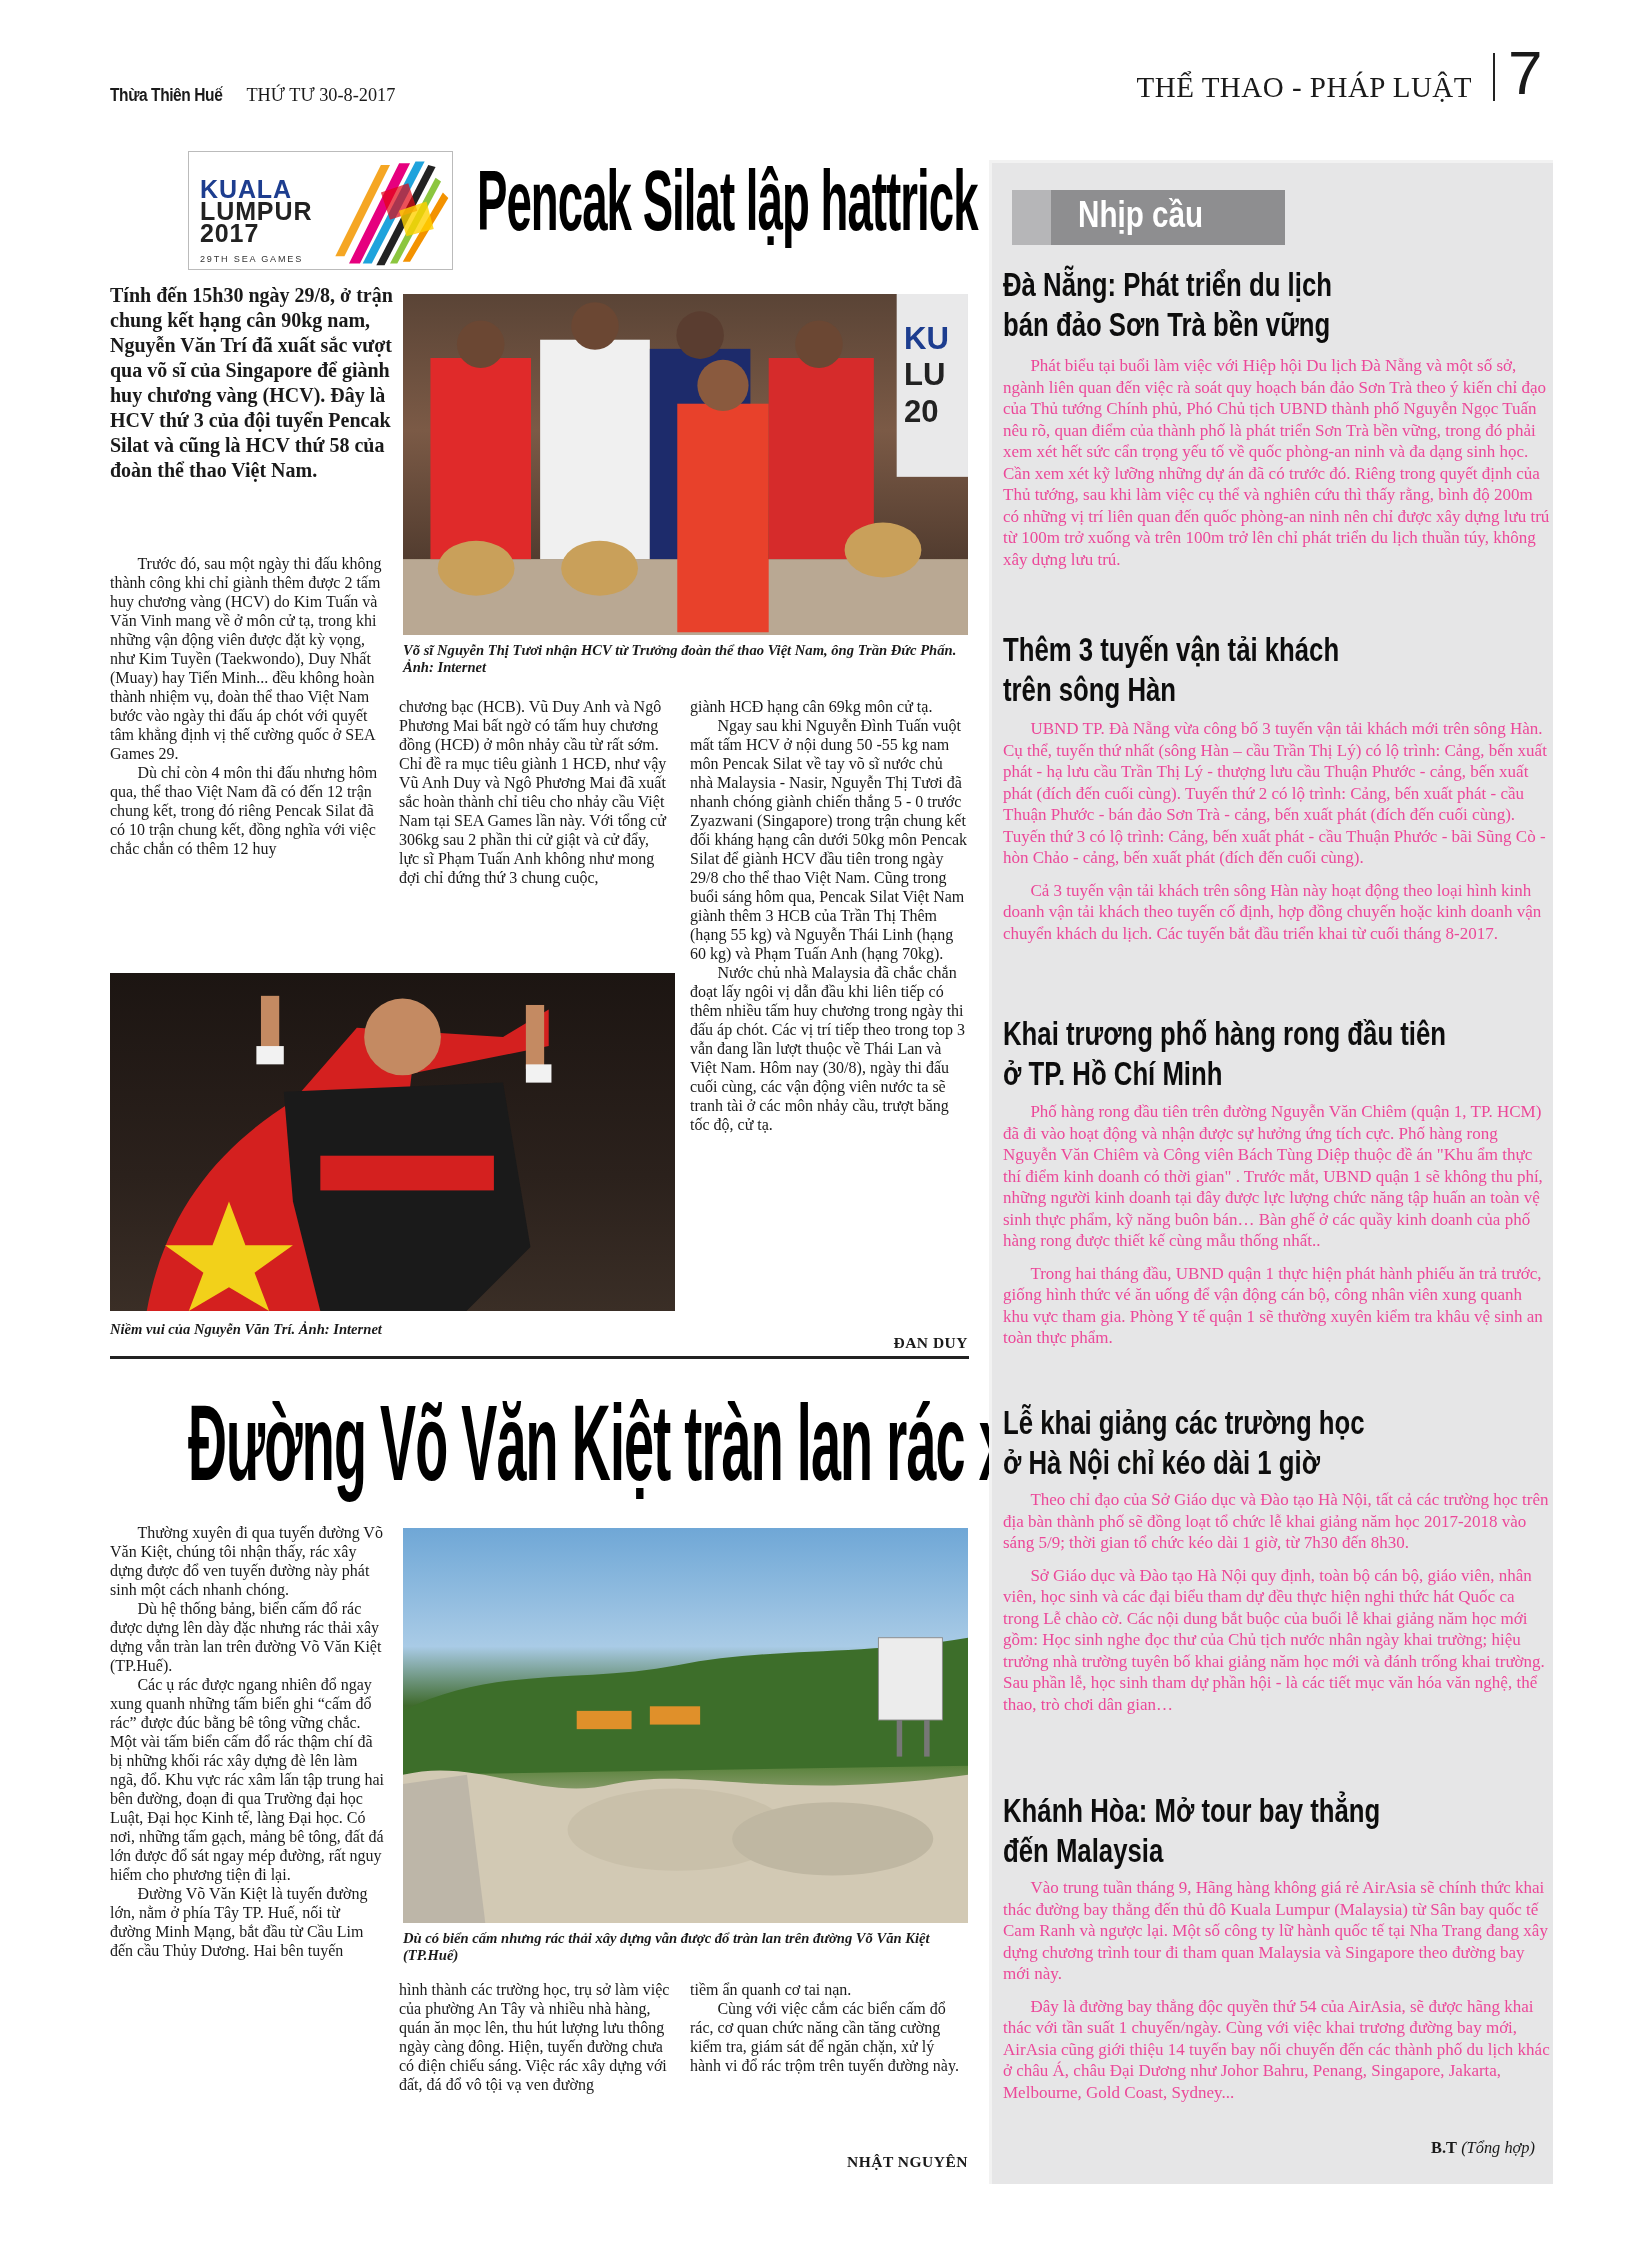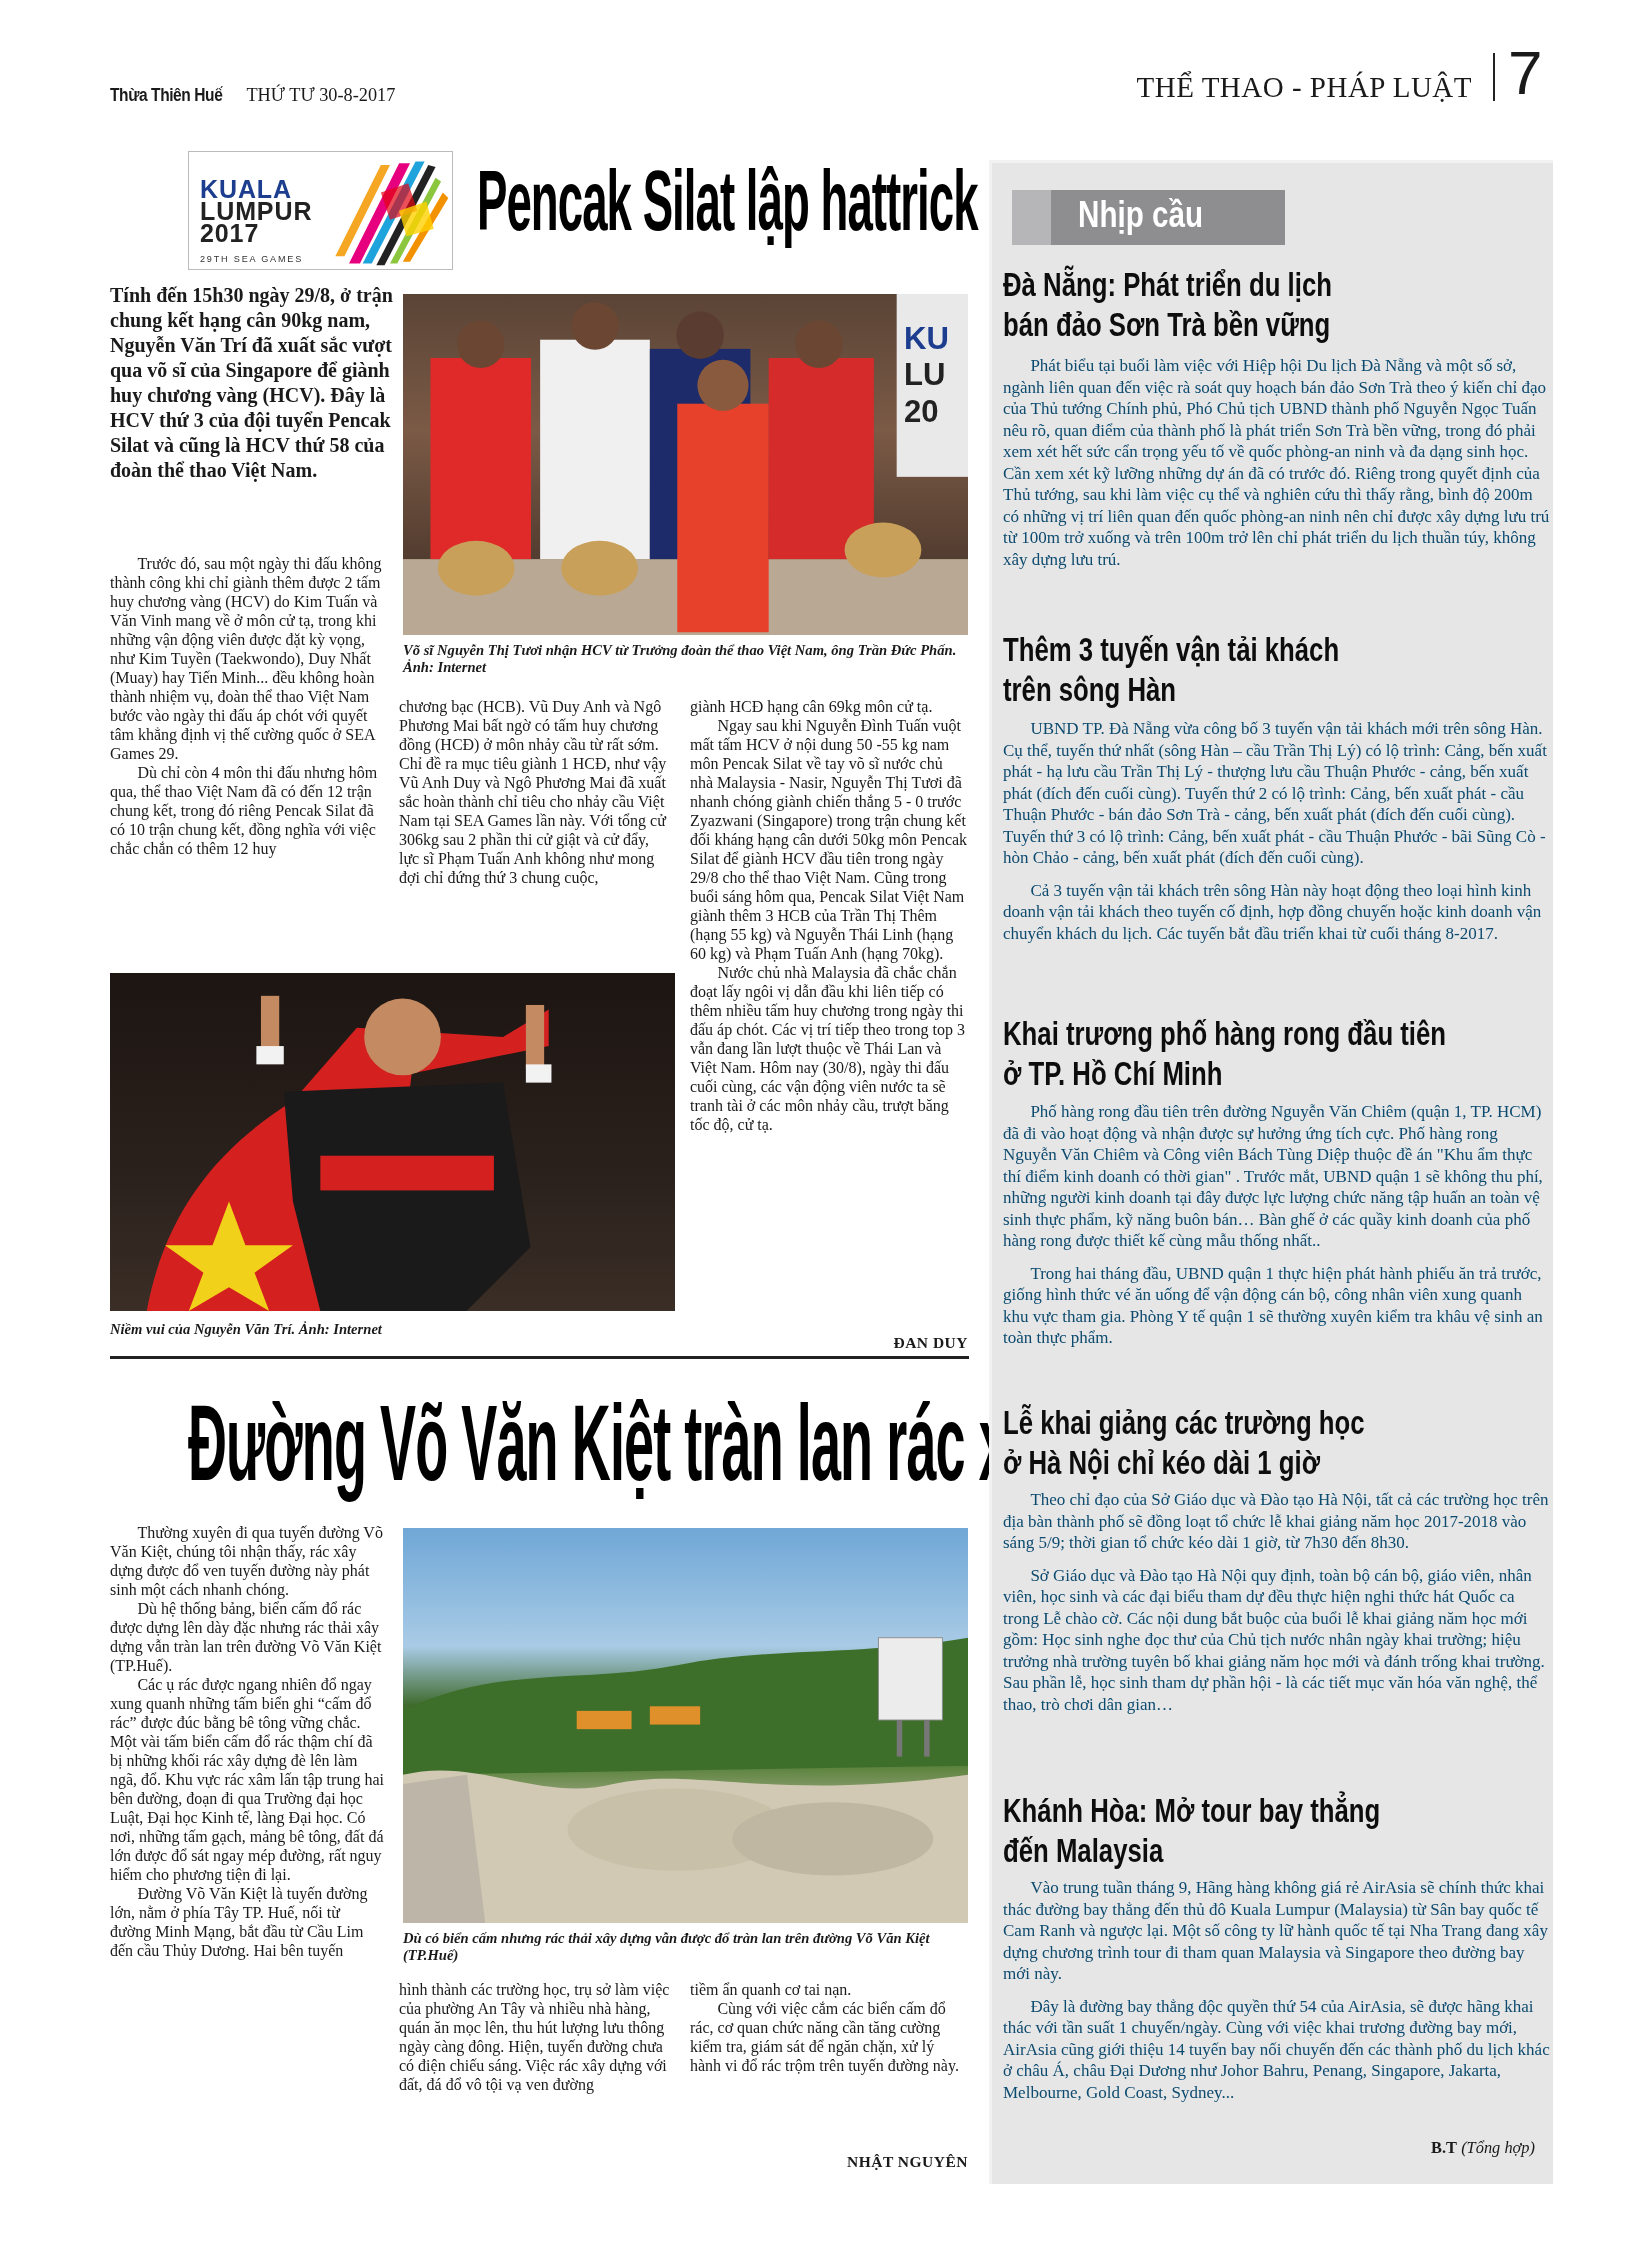--- a/index.html
+++ b/index.html
@@ -29,21 +29,21 @@
   .photo { background: #333; overflow: hidden; }
   .caption { font-style: italic; font-weight: bold; font-size: 14.6px; line-height: 17.4px; }
   .byline { font-weight: bold; font-size: 15.5px; letter-spacing: 0.5px; }
   .rule { background: #222; height: 2.7px; }
 
   .sidebar { left: 989px; top: 160px; width: 564px; height: 2024px; background: #e6e6e7; border-left: 3.7px solid #f2f2f2; border-top: 3.7px solid #f2f2f2; }
   .nc-tab { left: 1012px; top: 190px; width: 272px; height: 55px; background: #b6b6b8; }
   .nc-tab-inner { left: 1051px; top: 190px; width: 234px; height: 55px; background: #8e8e90; }
   .nc-label { left: 1078px; top: 194px; font-family: "Liberation Sans", sans-serif; font-weight: bold; font-size: 37px; color: #fff; transform: scaleX(0.8); transform-origin: left; white-space: nowrap; }
   .sb-head { font-family: "Liberation Sans", sans-serif; font-weight: bold; font-size: 33px; line-height: 40px; color: #0d0d0d; transform: scaleX(0.78); transform-origin: left top; white-space: nowrap; width: 694px; }
-  .sb-text { font-size: 17px; line-height: 21.5px; width: 548px; color: #0c4a6e; }
+  .sb-text { font-size: 17px; line-height: 21.5px; width: 548px; color: #ec4899; }
   .sb-text p { text-indent: 27.4px; margin-bottom: 11px; }
 </style>
 </head>
 <body>
 
 <div class="abs masthead-left">
   <span class="paper">Thừa Thiên Huế</span>
   <span class="date">THỨ TƯ 30-8-2017</span>
 </div>
 <div class="abs section-title">THỂ THAO - PHÁP LUẬT</div>

